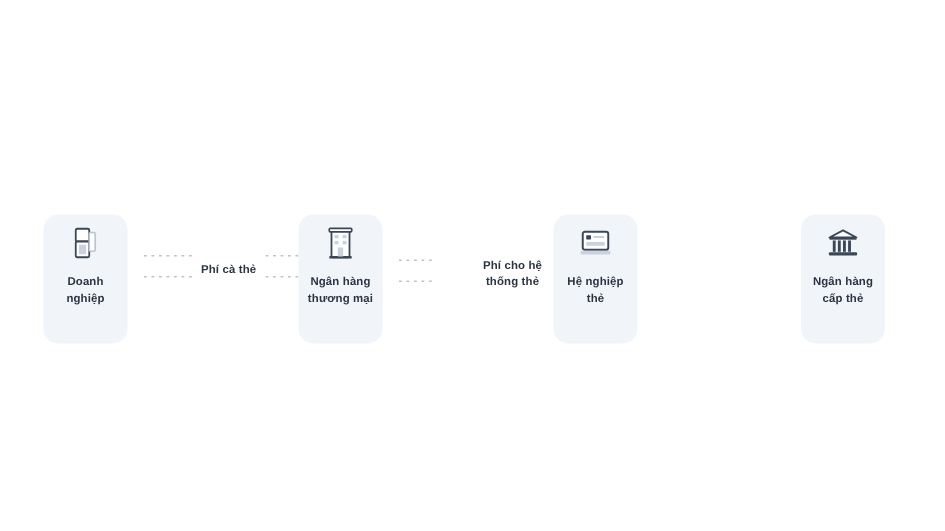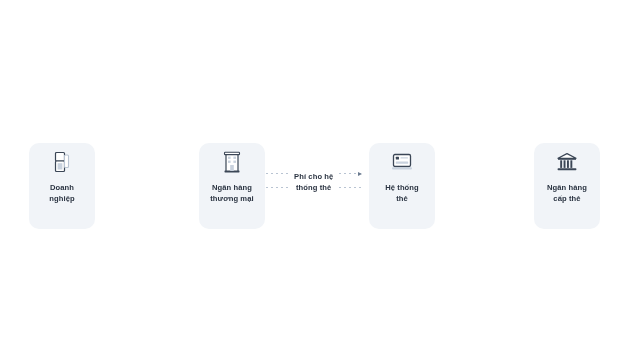--- a/index.html
+++ b/index.html
@@ -12,21 +12,21 @@
     width: 630px;
     height: 354px;
     background: #ffffff;
     font-family: "Liberation Sans", "DejaVu Sans", sans-serif;
     overflow: hidden;
   }
 
   
   .node {
     position: absolute;
-    width: 66px;
+    width: 56px;
     height: 86px;
     background: #f1f4f8;
     border-radius: 10px;
     display: flex;
     flex-direction: column;
     align-items: center;
     justify-content: center;
     box-sizing: border-box;
     padding: 6px 3px 24px 3px;
   }
@@ -97,21 +97,21 @@
     color: #2b3442;
     text-align: center;
     letter-spacing: 0.1px;
     white-space: pre-line;
     padding: 0 6px;
   }
 
   
   #conn-0 { left: 96px;  top: 160px; }
   #conn-0 .conn-seg { width: 32px; }
-  #conn-1 { left: 266px; top: 163px; }
+  #conn-1 { left: 266px; top: 163px; gap: 28px; }
   #conn-1 .conn-seg { width: 22px; }
   #conn-2 { left: 436px; top: 166px; }
   #conn-2 .conn-seg { width: 26px; }
 </style>
 </head>
 <body>
 
 <div id="canvas">
 
   <div class="node" id="node-0">
@@ -120,20 +120,33 @@
         <rect x="2.5" y="1.5" width="9" height="8.5" rx="1" stroke="#3b4656" stroke-width="1.2" fill="#ffffff"></rect>
         <rect x="2.5" y="10" width="9" height="10.5" rx="1" stroke="#3b4656" stroke-width="1.2" fill="#ffffff"></rect>
         <rect x="11.5" y="4" width="4" height="12.5" rx="1" stroke="#b9c4d2" stroke-width="1.1" fill="#ffffff"></rect>
         <rect x="4.6" y="12.2" width="4.8" height="6.3" fill="#c9d2de"></rect>
       </svg>
     </span>
     <span class="node-label">Doanh
 nghiệp</span>
   </div>
 
+  <div class="connector" id="conn-0">
+    <div class="conn-seg">
+      <div class="dot-line top"></div>
+      <div class="dot-line bottom"></div>
+    </div>
+    <div class="conn-label">Phí cà thẻ</div>
+    <div class="conn-seg">
+      <div class="dot-line top">
+        <span class="arrow-head"></span>
+      </div>
+      <div class="dot-line bottom"></div>
+    </div>
+  </div>
 
   <div class="node" id="node-1">
     <span class="node-icon">
       <svg width="20" height="22" viewBox="0 0 20 22" fill="none">
         <rect x="4" y="3" width="12" height="17.5" rx="0.8" stroke="#3b4656" stroke-width="1.2" fill="#ffffff"></rect>
         <rect x="2.5" y="1.2" width="15" height="2.4" rx="0.7" stroke="#3b4656" stroke-width="1.1" fill="#ffffff"></rect>
         <rect x="2.5" y="19.6" width="15" height="1.8" rx="0.6" fill="#3b4656"></rect>
         <rect x="6" y="5.6" width="2.6" height="2.3" fill="#c9d2de"></rect>
         <rect x="11.4" y="5.6" width="2.6" height="2.3" fill="#c9d2de"></rect>
         <rect x="6" y="9.6" width="2.6" height="2.3" fill="#c9d2de"></rect>
@@ -163,21 +176,21 @@
   <div class="node" id="node-2">
     <span class="node-icon">
       <svg width="22" height="20" viewBox="0 0 22 20" fill="none">
         <rect x="2.5" y="2.5" width="17" height="12" rx="1.4" stroke="#3b4656" stroke-width="1.3" fill="#ffffff"></rect>
         <rect x="4.8" y="4.8" width="3.2" height="2.8" rx="0.5" fill="#3b4656"></rect>
         <rect x="9.4" y="5.3" width="7.6" height="1.3" rx="0.6" fill="#c9d2de"></rect>
         <rect x="4.8" y="9.4" width="12.4" height="2.4" rx="0.6" fill="#c9d2de"></rect>
         <rect x="1" y="15.2" width="20" height="2.4" rx="1" fill="#c9d2de"></rect>
       </svg>
     </span>
-    <span class="node-label">Hệ thống
+    <span class="node-label">Hệ nghiệp
 thẻ</span>
   </div>
 
 
   <div class="node" id="node-3">
     <span class="node-icon">
       <svg width="22" height="20" viewBox="0 0 22 20" fill="none">
         <path d="M11 1.6 L20 6.3 L2 6.3 Z" stroke="#3b4656" stroke-width="1.2" fill="#ffffff" stroke-linejoin="round"></path>
         <rect x="2" y="6.3" width="18" height="1.5" fill="#3b4656"></rect>
         <rect x="4.2" y="8.3" width="1.9" height="7.6" fill="#3b4656"></rect>

